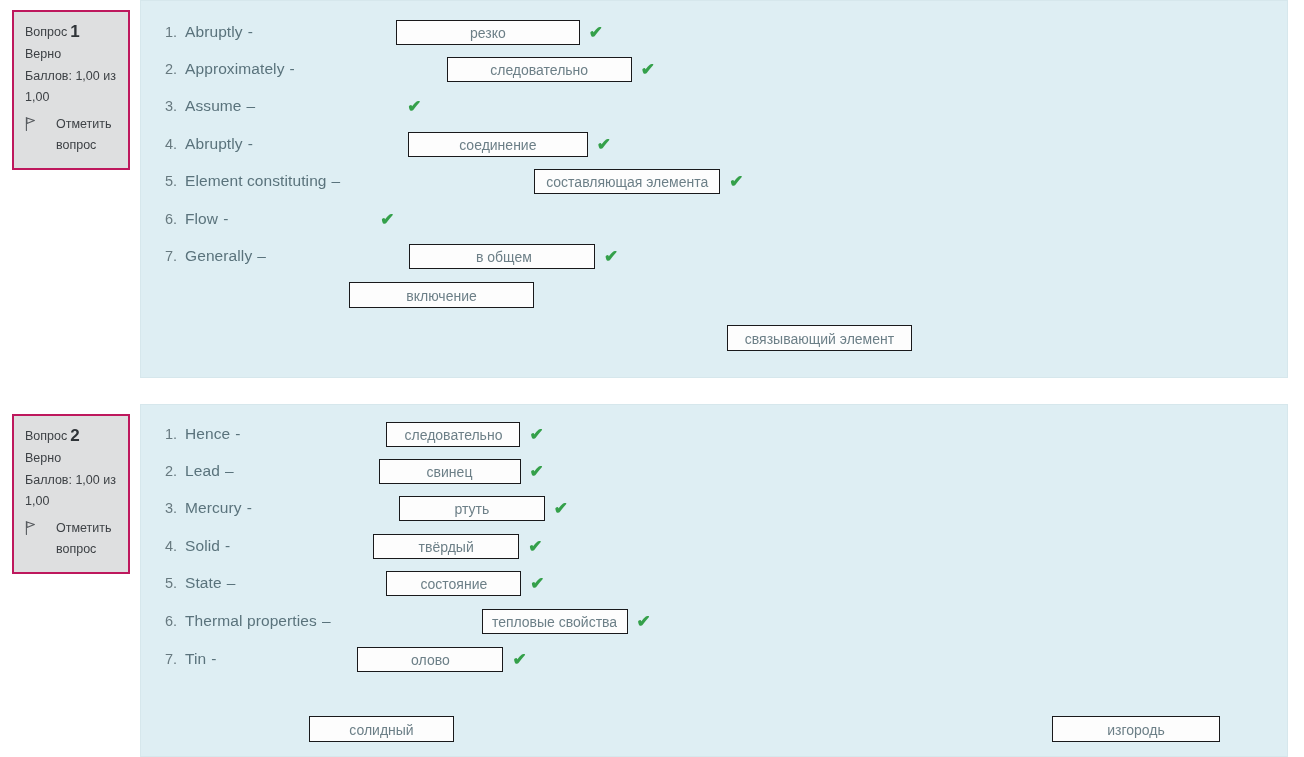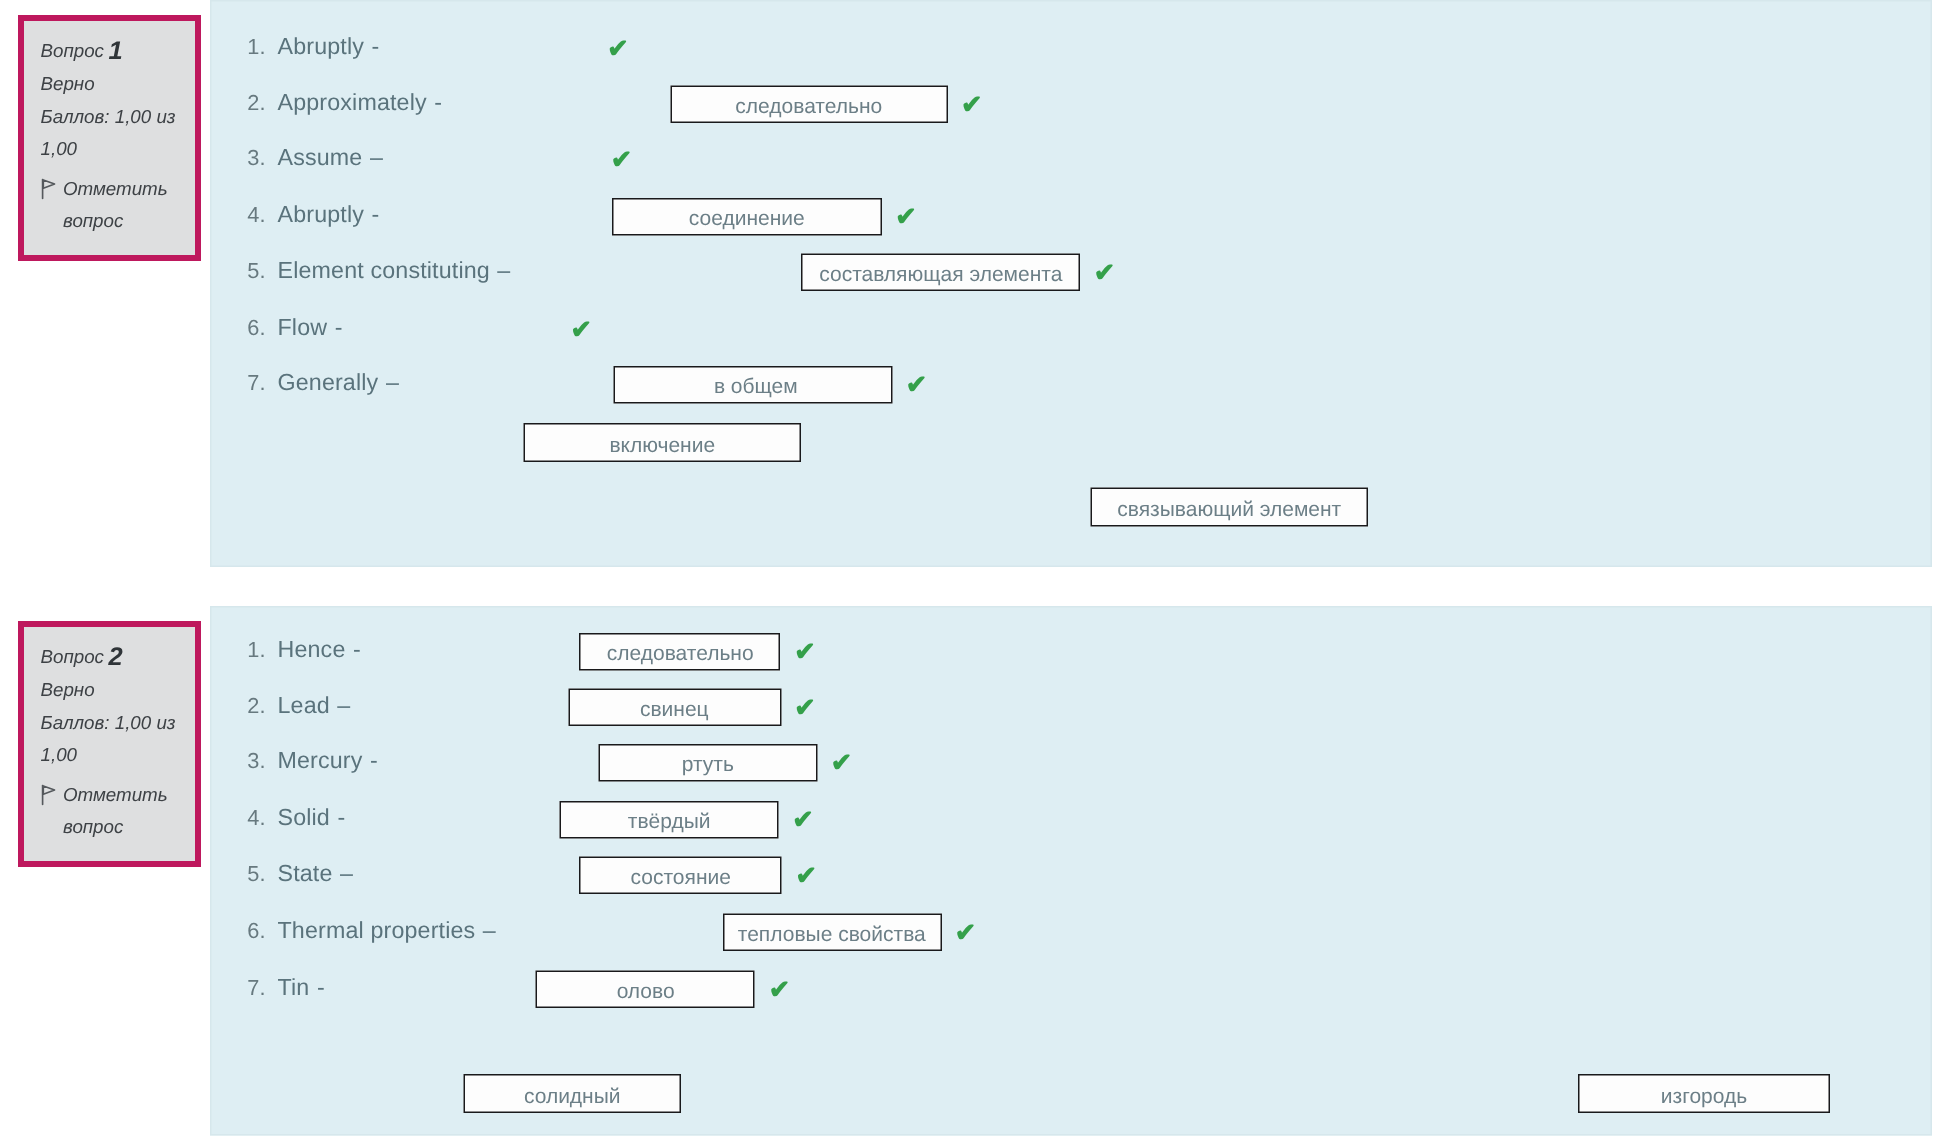--- a/index.html
+++ b/index.html
@@ -22,45 +22,44 @@
   }
 
   
   .qinfo {
     position: absolute;
     left: 12px;
     top: 10px;
     width: 92px;
     padding: 9px 11px 12px 11px;
     background: #dedfe0;
-    border: 4px solid #be185d;
+    border: 2px solid #be185d;
     box-sizing: content-box;
     color: #3d4145;
     font-size: 12.5px;
     line-height: 21px;
-    font-style: italic;
   }
   .qinfo-title {
     white-space: nowrap;
     margin-bottom: 1px;
   }
   .qinfo-title .qnum {
     font-size: 17px;
     font-weight: 700;
     color: #2f3438;
     margin-left: 3px;
     vertical-align: -1px;
   }
   .qinfo-state { margin-bottom: 1px; }
   .qinfo-marks { }
   .qinfo-flag {
     margin-top: 6px;
     display: flex;
     align-items: flex-start;
-    gap: 4px;
+    gap: 20px;
     cursor: pointer;
   }
   .qinfo-flag .flagtext { flex: 1; }
   .flag-icon {
     display: inline-block;
     width: 11px;
     height: 14px;
     flex: 0 0 11px;
     margin-top: 3px;
   }
@@ -158,20 +157,21 @@
       <span class="flagtext">Отметить вопрос</span>
     </div>
   </div>
 
   <div class="qpanel" style="top:0px; height:378px;">
     <div id="pairs-1">
         <div class="pair-row" style="left: 14px; top: 17px;">
           <span class="pair-index">1.</span>
           <span class="pair-term">Abruptly</span>
           <span class="pair-dash" style="margin-right: 143px;">-</span>
+          <span class="drop-box" style="min-width: 184px;">резко</span>
           <span class="check">✔</span>
         </div>
         <div class="pair-row" style="left: 14px; top: 54px;">
           <span class="pair-index">2.</span>
           <span class="pair-term">Approximately</span>
           <span class="pair-dash" style="margin-right: 152px;">-</span>
           <span class="drop-box" style="min-width: 185px;">следовательно</span>
           <span class="check">✔</span>
         </div>
         <div class="pair-row" style="left: 14px; top: 91px;">

